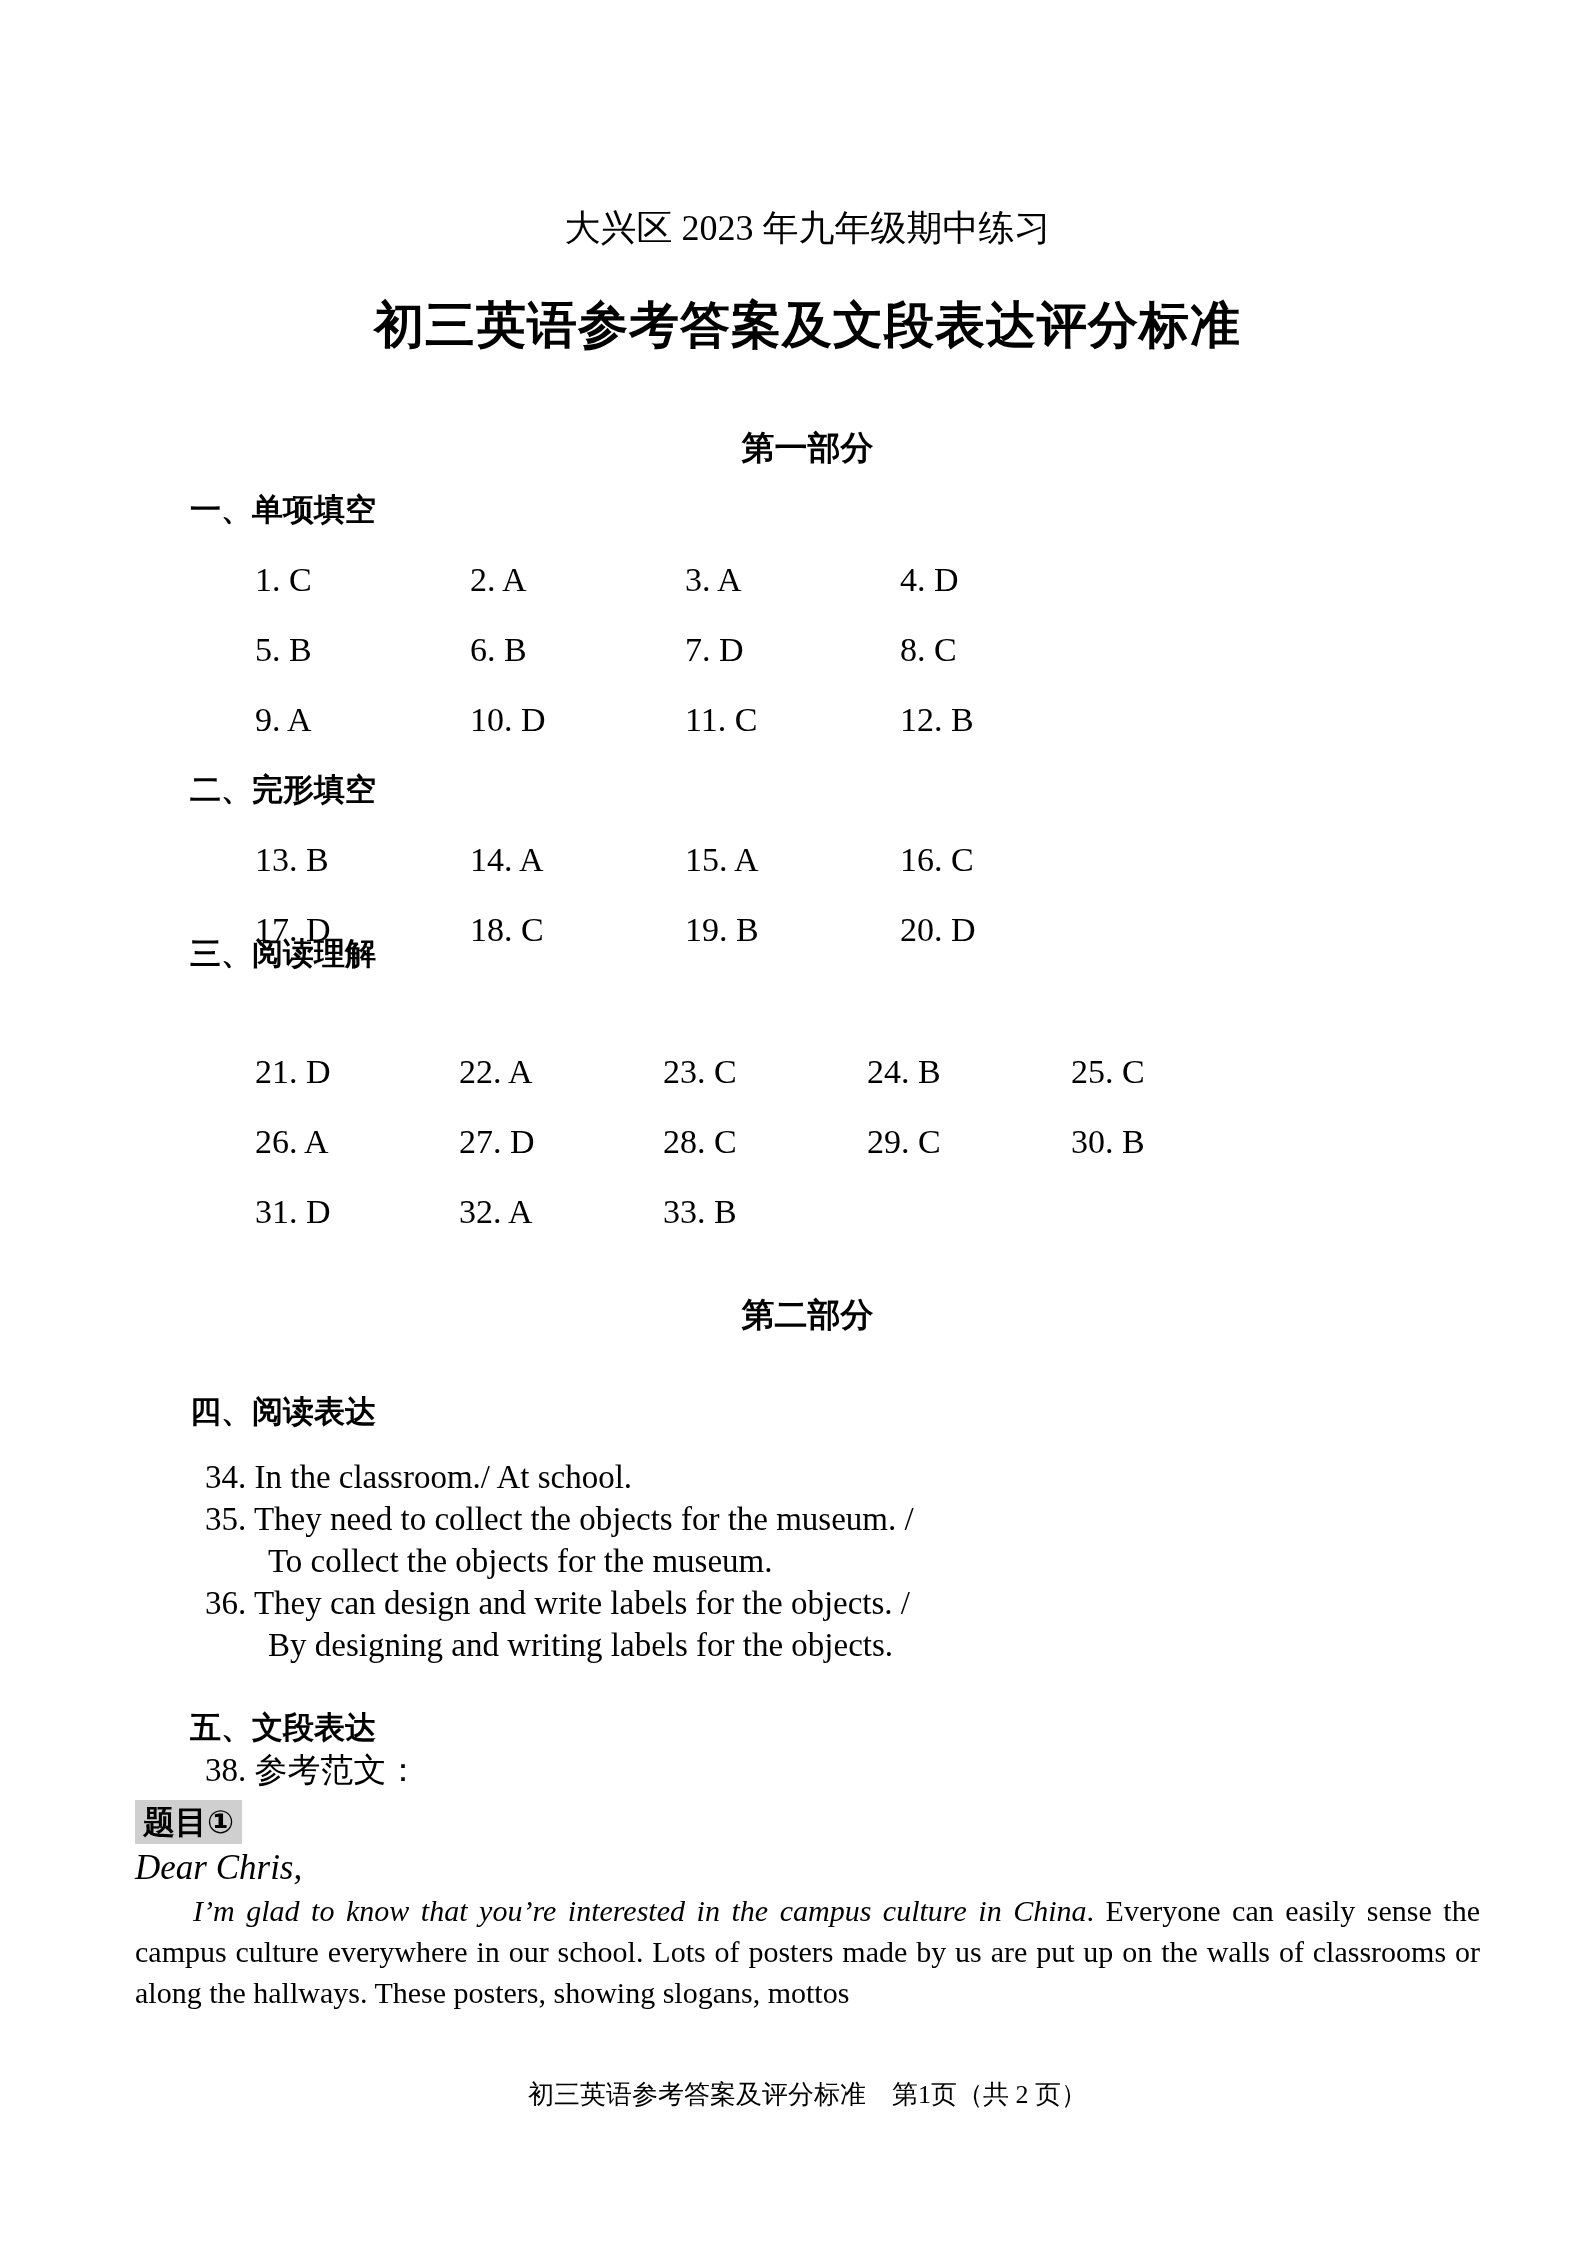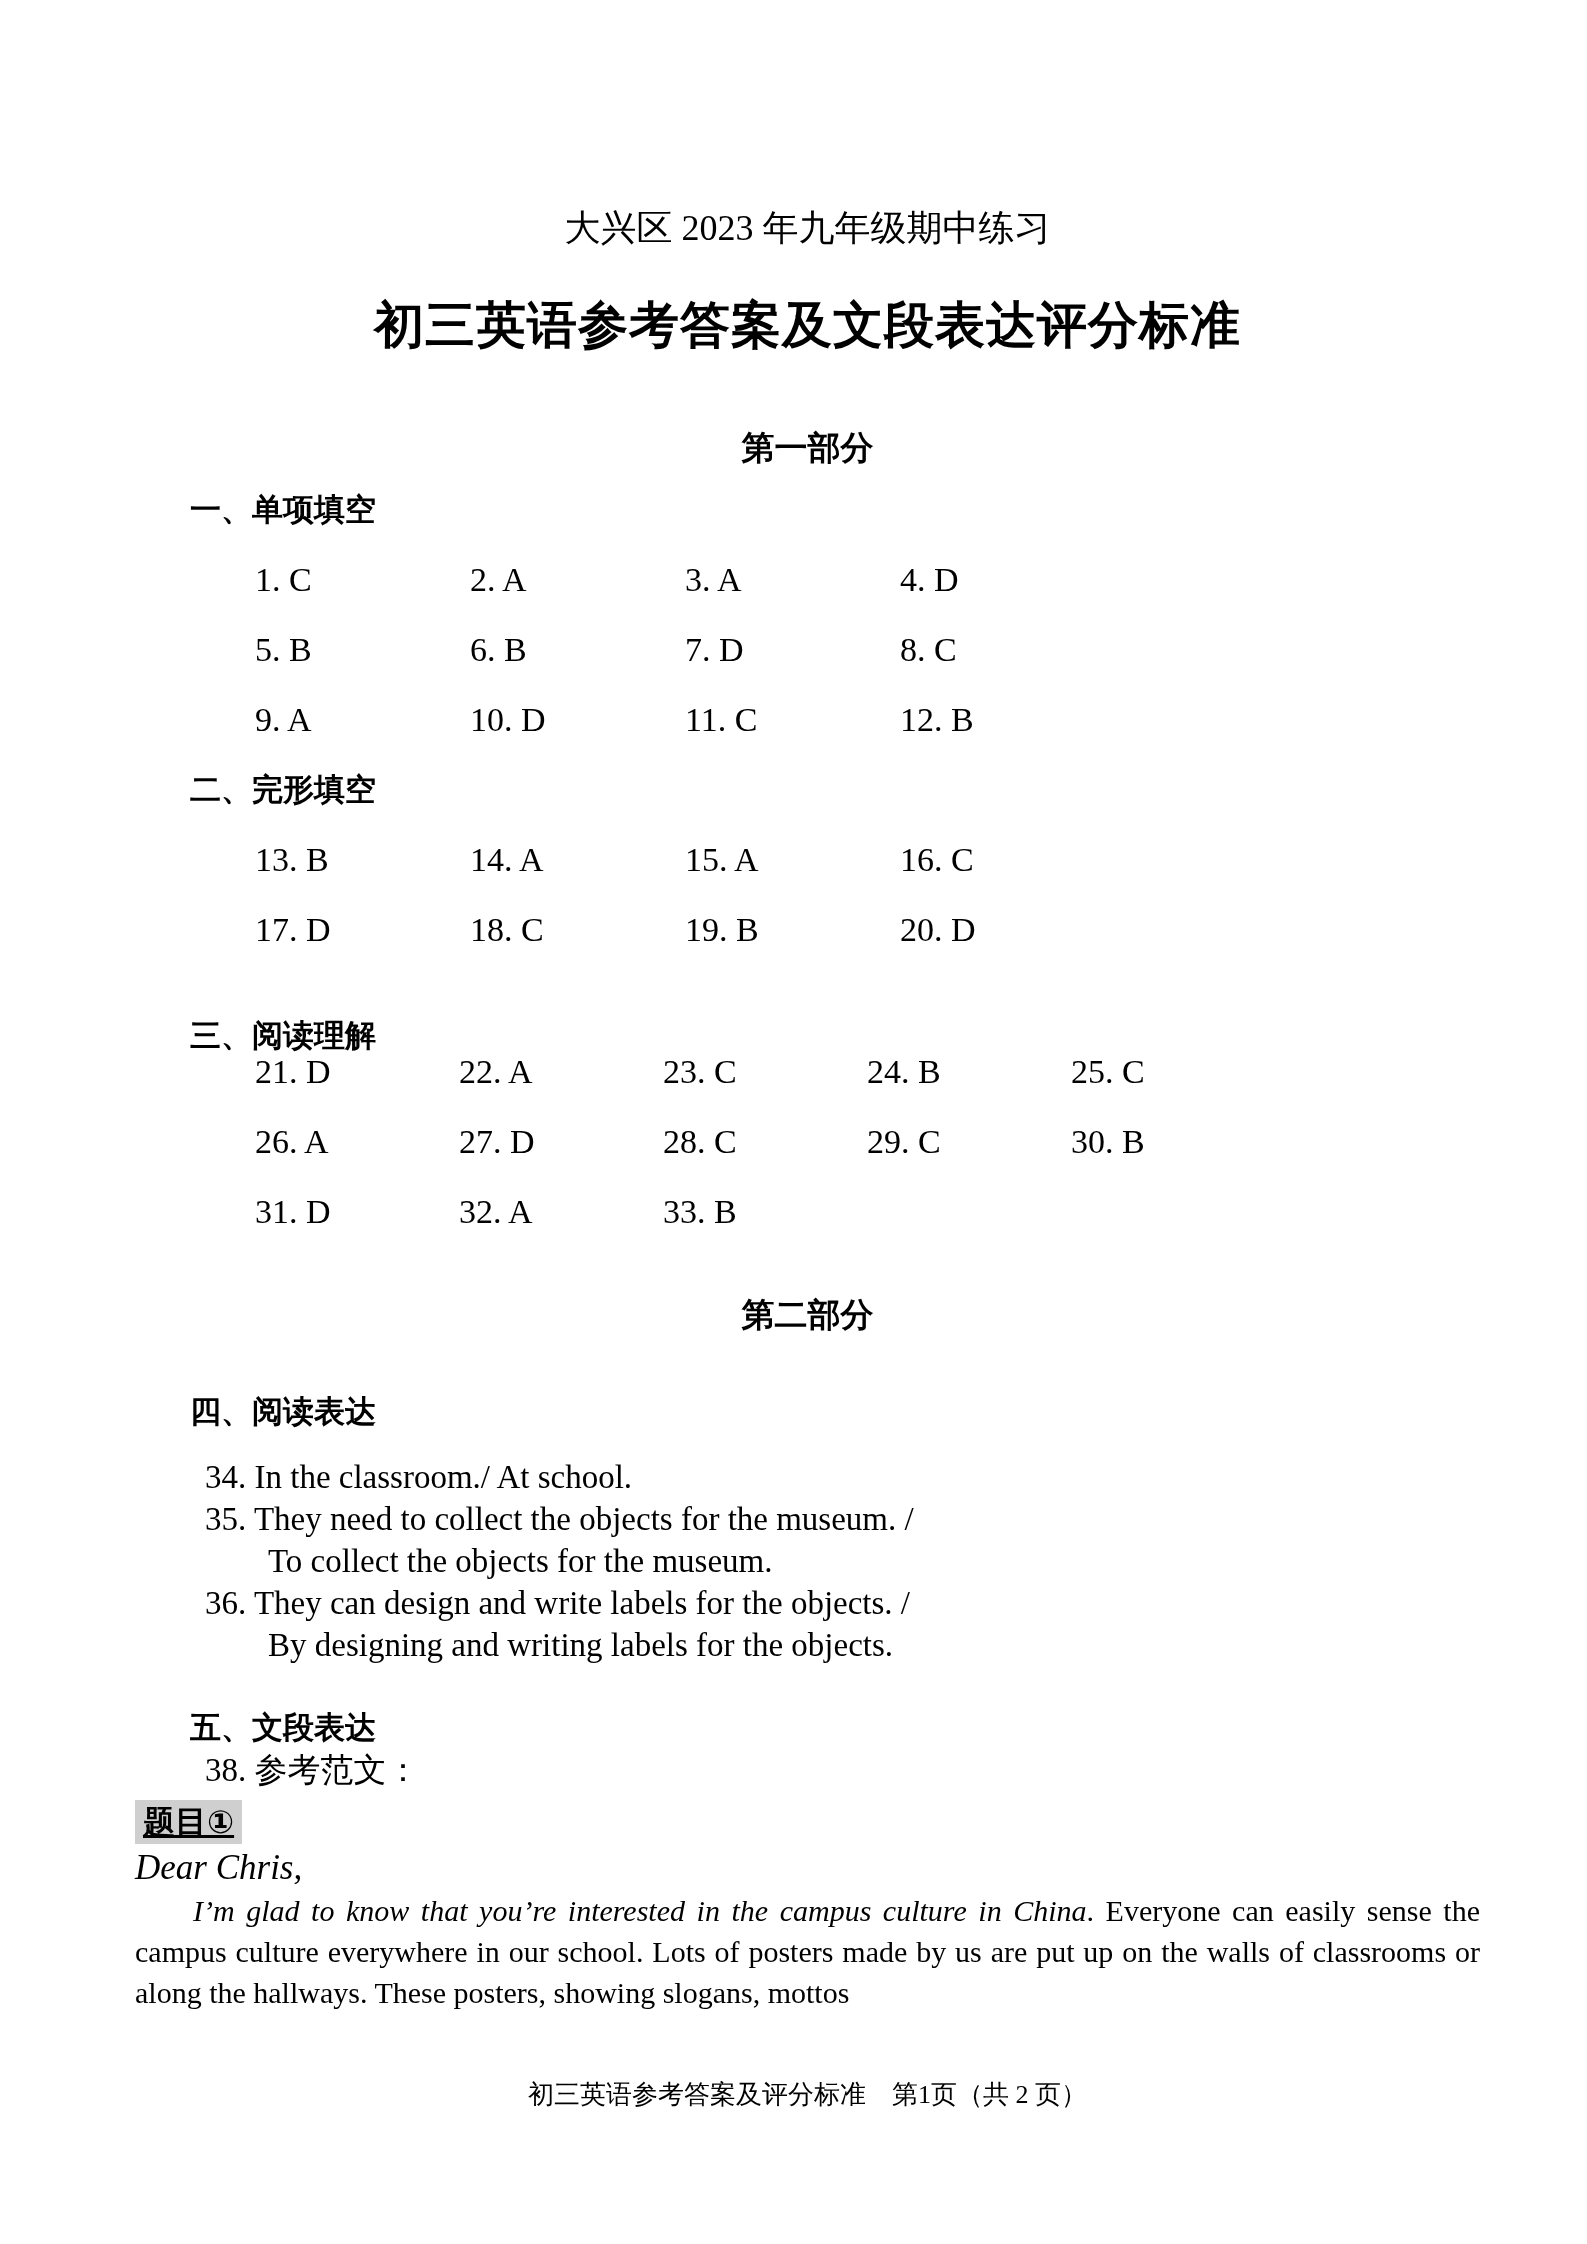--- a/index.html
+++ b/index.html
@@ -18,36 +18,36 @@
   .main-title{top:294px;font-size:50px;line-height:62px;font-weight:900;
               font-family:"Liberation Sans","DejaVu Sans",sans-serif;letter-spacing:1px;}
   .part-heading{font-size:33px;line-height:40px;font-weight:bold;
                 font-family:"Liberation Sans","DejaVu Sans",sans-serif;}
   .part1{top:428px;}
   .part2{top:1295px;}
   .sec-title{left:190px;font-size:31px;line-height:36px;font-weight:bold;
              font-family:"Liberation Sans","DejaVu Sans",sans-serif;}
   .sec1{top:492px;font-family:Liberation Serif, serif;}
   .sec2{top:772px;}
-  .sec3{top:1018px;}
+  .sec3{top:936px;}
   .sec4{top:1394px;}
   .sec5{top:1710px;}
   .ans-row{left:255px;font-size:34px;line-height:36px;white-space:nowrap;}
   .ans-row span{display:inline-block;}
   .ans-row.r4 span{width:215px;}
   .ans-row.r5 span{width:204px;}
   .row-1-1{top:562px;} .row-1-2{top:632px;} .row-1-3{top:702px;}
   .row-2-1{top:842px;} .row-2-2{top:912px;}
   .row-3-1{top:1054px;} .row-3-2{top:1124px;} .row-3-3{top:1194px;}
   .reading-block{left:205px;top:1456px;font-size:33px;line-height:42px;}
   .reading-block .cont{padding-left:63px;}
   .sample-label{left:205px;top:1750px;font-size:33px;line-height:40px;}
   .topic-label{left:135px;top:1800px;font-size:32px;line-height:44px;font-weight:bold;
                font-family:"Liberation Sans","DejaVu Sans",sans-serif;
-               background:#cfcfcf;padding:0 8px;display:inline-block;text-decoration:underline;}
+               background:#cfcfcf;padding:0 8px;display:inline-block;}
   .salutation{left:135px;top:1848px;font-size:35px;line-height:40px;font-style:italic;}
   .essay-para{left:135px;top:1890px;width:1345px;font-size:30px;line-height:41px;
               text-align:justify;text-indent:58px;}
   .essay-para .lead{font-style:italic;}
   .footer{top:2078px;font-size:26px;line-height:34px;}
 </style>
 </head>
 <body>
 
 <div class="page">

